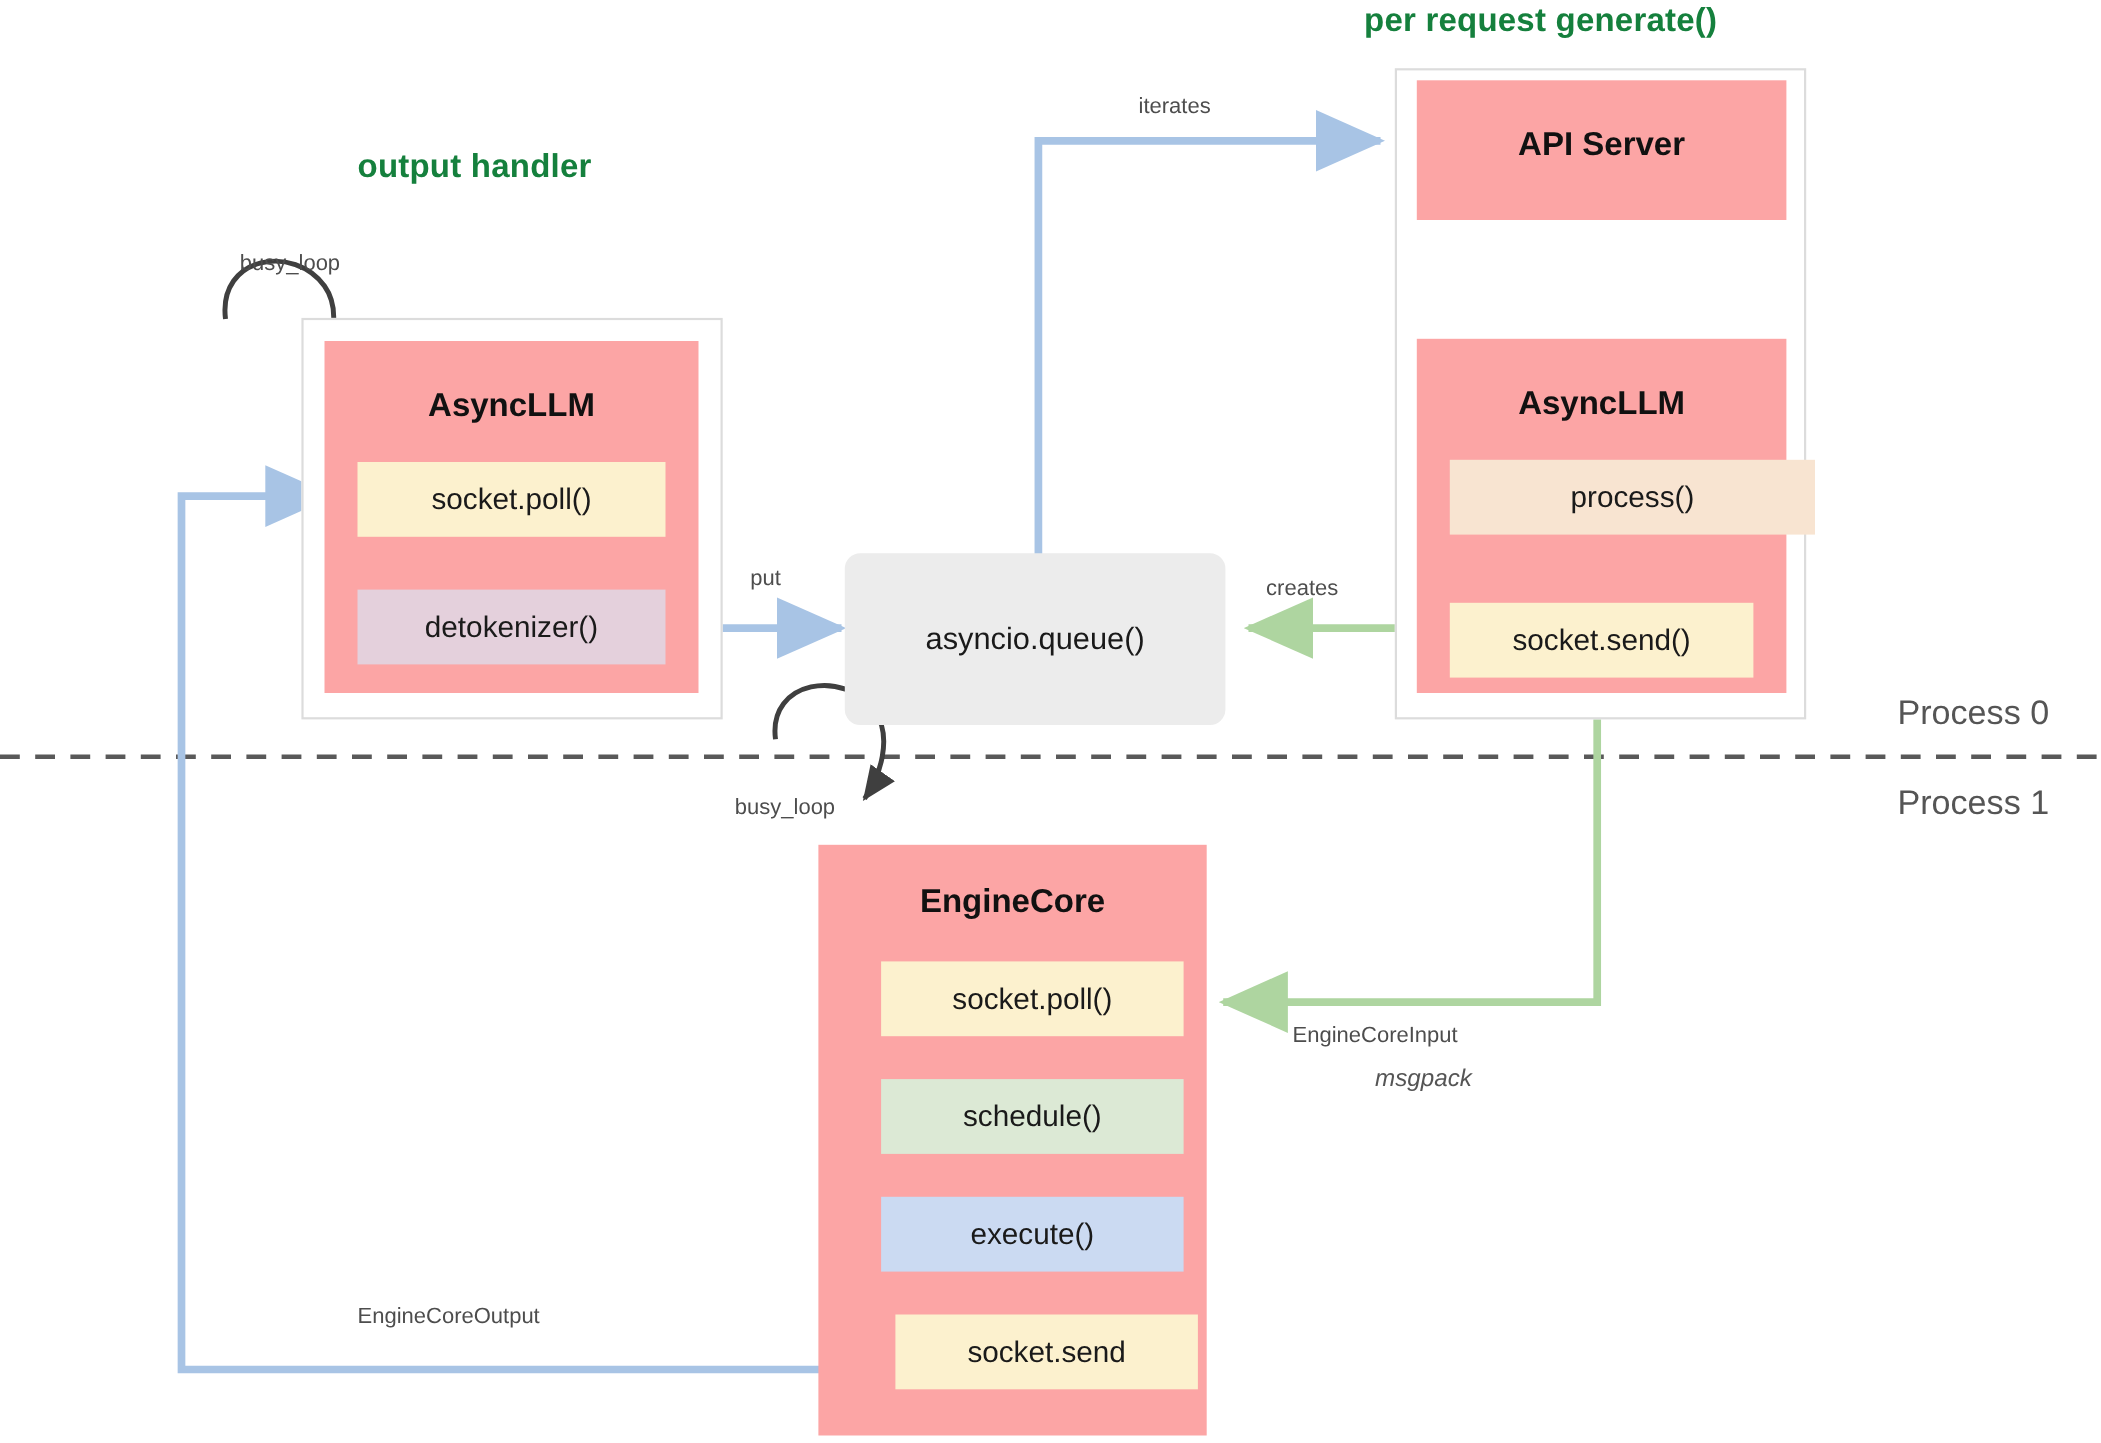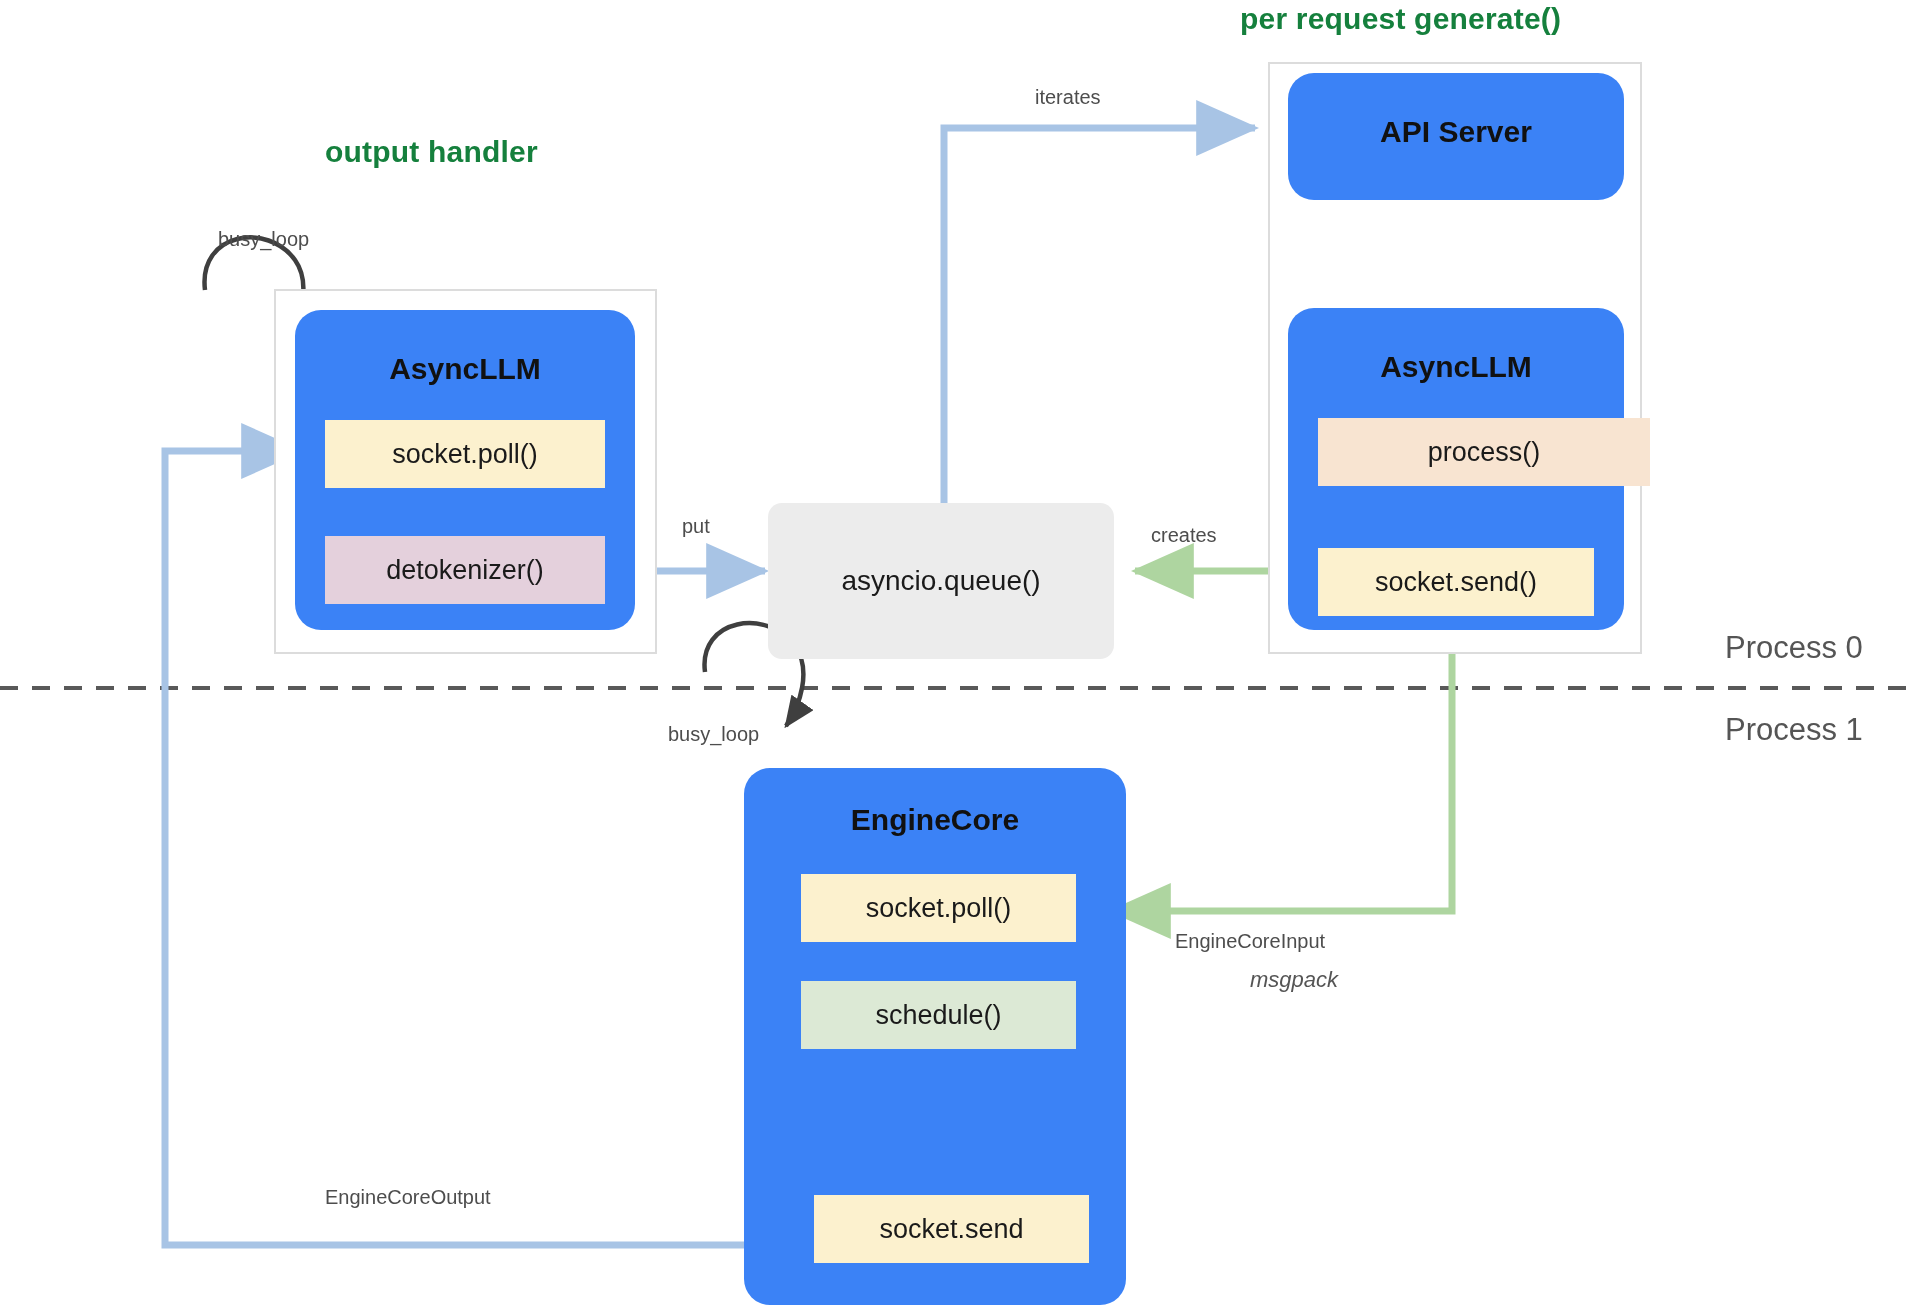--- a/index.html
+++ b/index.html
@@ -36,22 +36,21 @@
   
   .outer-box {
     position: absolute;
     border: 2px solid #dcdcdc;
     background: #ffffff;
   }
 
   
   .comp-box {
     position: absolute;
-    background: #3b82f6;
-    border-radius: 26px;
+    background: #fca5a5;
   }
   .comp-title {
     position: absolute;
     left: 0;
     width: 100%;
     text-align: center;
     font-weight: bold;
     font-size: 30px;
     color: #111111;
     white-space: nowrap;
@@ -166,24 +165,25 @@
   <div class="comp-box" style="left:1288px; top:73px; width:336px; height:127px;">
     <div class="comp-title" style="top:42px;">API Server</div>
   </div>
 
   <div class="comp-box" style="left:1288px; top:308px; width:336px; height:322px;">
     <div class="comp-title" style="top:42px;">AsyncLLM</div>
     <div class="chip" style="left:30px; top:110px; width:332px; height:68px; background:#F8E4D1;">process()</div>
     <div class="chip" style="left:30px; top:240px; width:276px; height:68px; background:#FCF1CE;">socket.send()</div>
   </div>
 
-  <div class="comp-box" style="left:744px; top:768px; width:382px; height:537px;">
+  <div class="comp-box" style="left:744px; top:768px; width:353px; height:537px;">
     <div class="comp-title" style="top:35px;">EngineCore</div>
     <div class="chip" style="left:57px; top:106px; width:275px; height:68px; background:#FCF1CE;">socket.poll()</div>
     <div class="chip" style="left:57px; top:213px; width:275px; height:68px; background:#DCE9D5;">schedule()</div>
+    <div class="chip" style="left:57px; top:320px; width:275px; height:68px; background:#CBDAF2;">execute()</div>
     <div class="chip" style="left:70px; top:427px; width:275px; height:68px; background:#FCF1CE;">socket.send</div>
   </div>
 
   <div class="edge-label" style="left:218px; top:228px;">busy_loop</div>
 
   <div class="edge-label" style="left:668px; top:723px;">busy_loop</div>
 
   <div class="edge-label" style="left:1035px; top:86px;">iterates</div>
 
   <div class="edge-label" style="left:682px; top:515px;">put</div>

